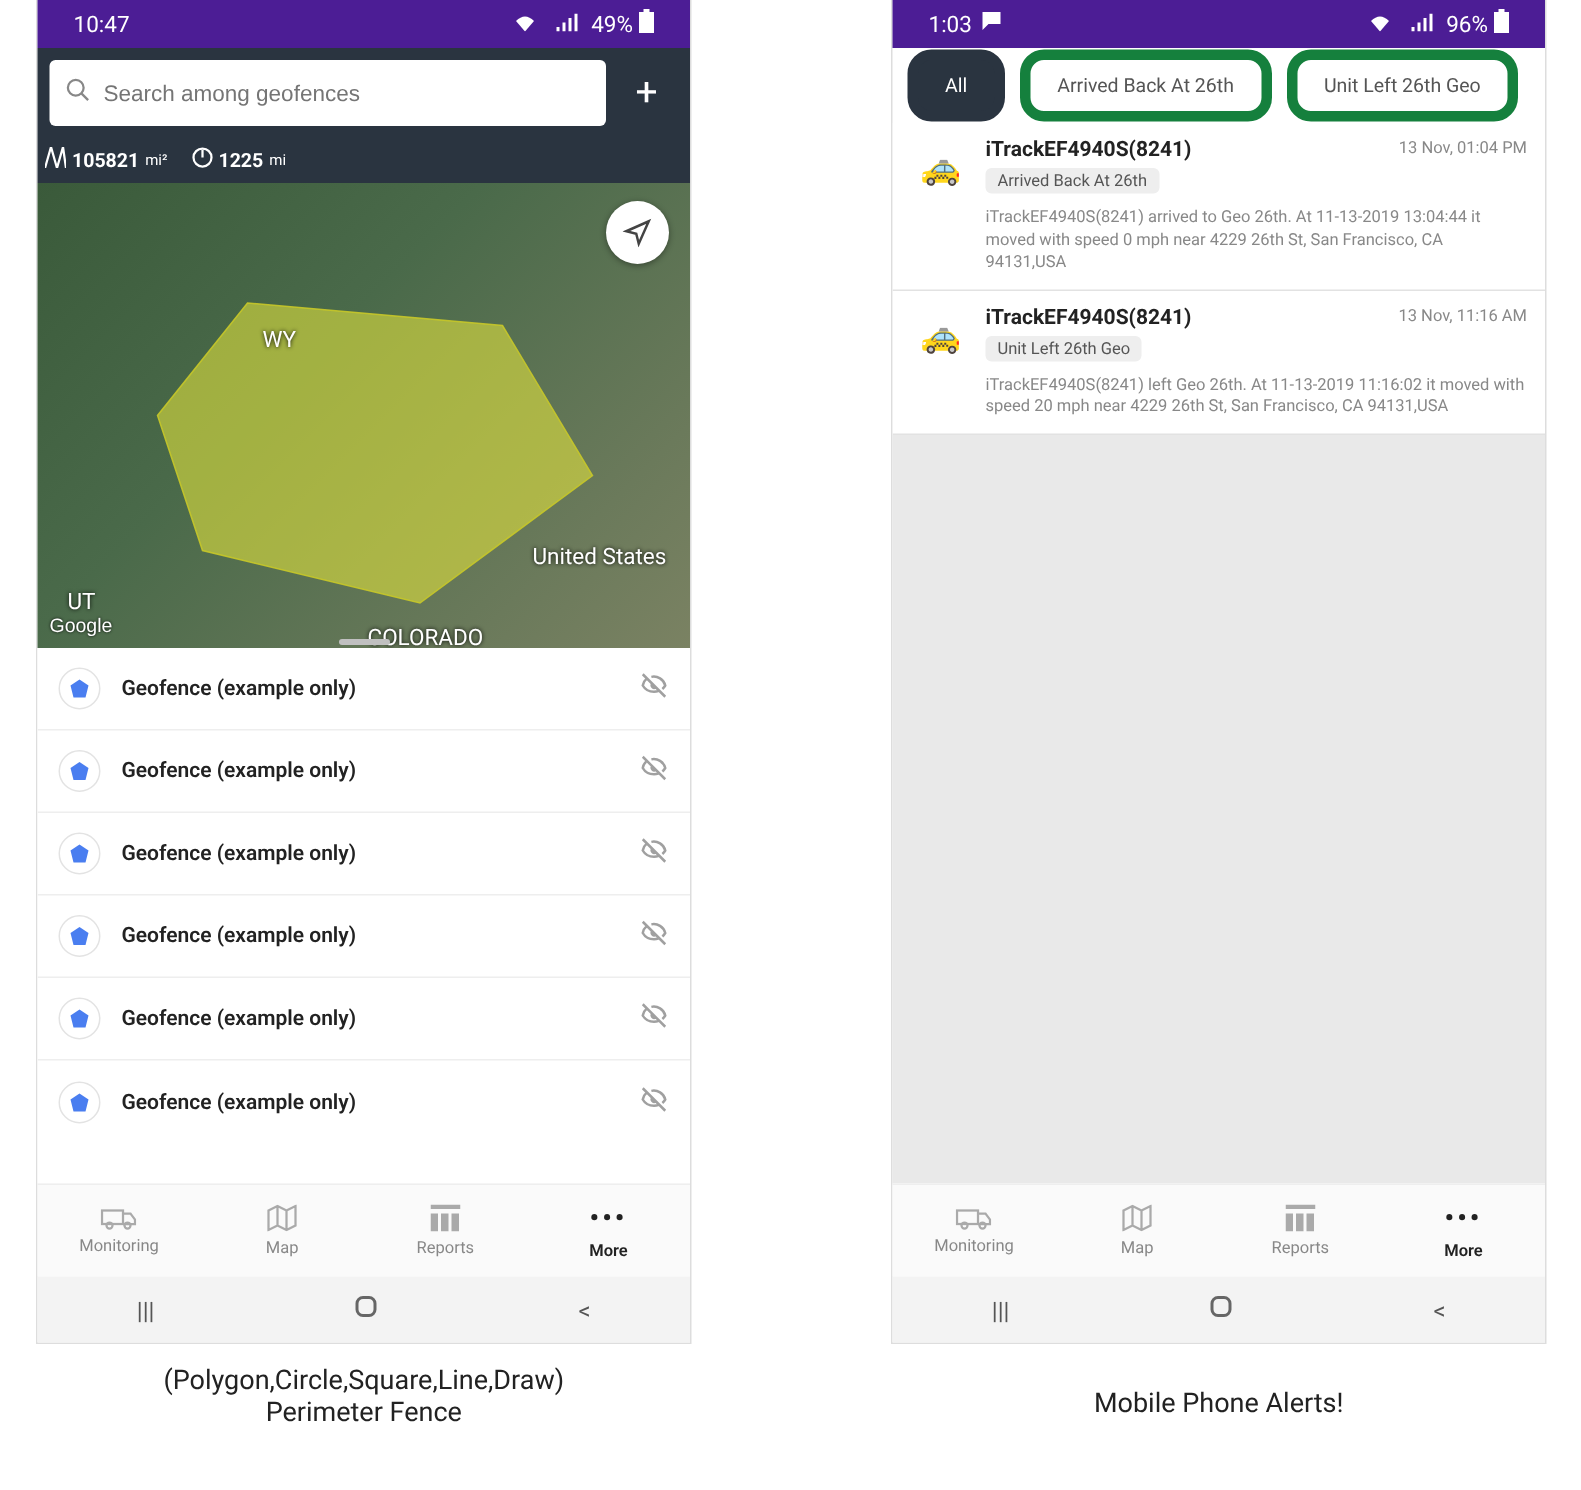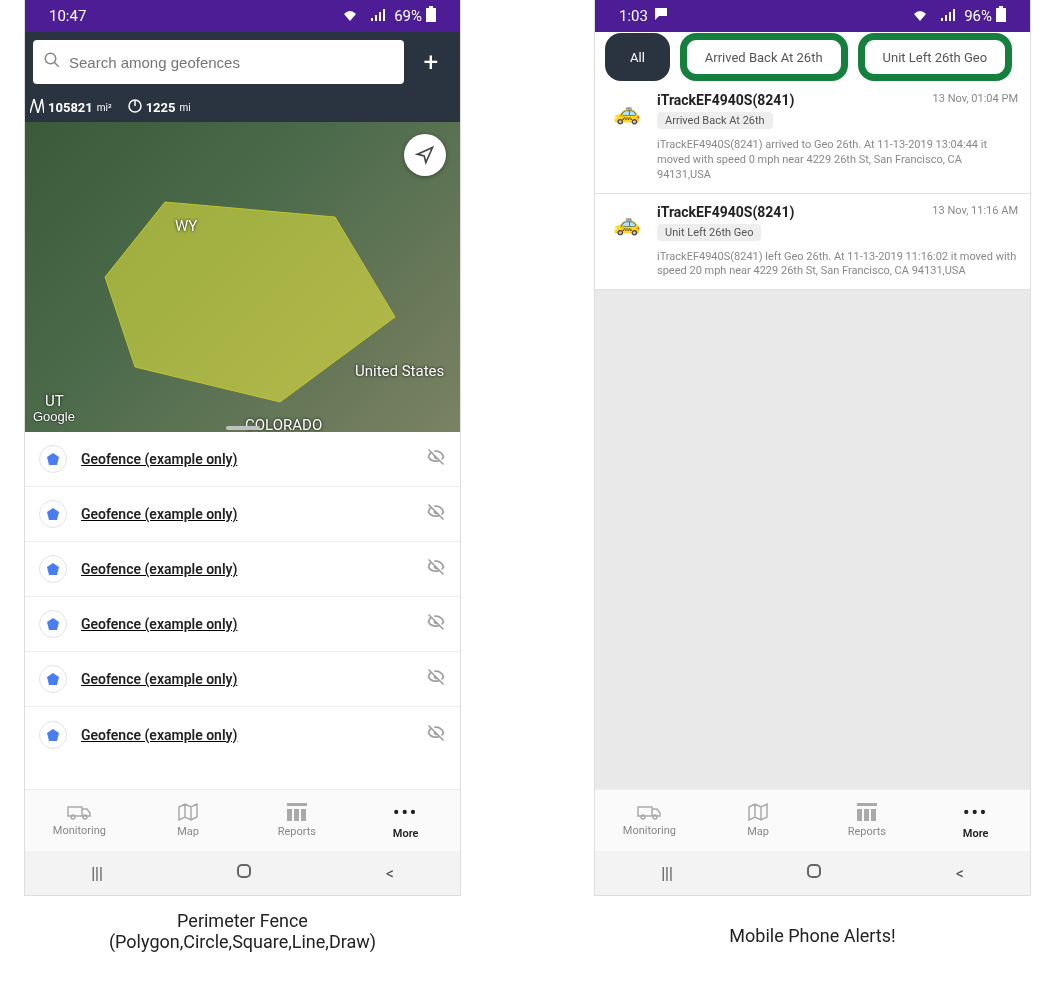--- a/index.html
+++ b/index.html
@@ -31,21 +31,21 @@
     background-size:200% 200%;
   }
   .polygon{position:absolute;left:0;top:0;}
   .maplabel{position:absolute;color:#fff;font-size:15px;text-shadow:0 0 3px #000;}
   .navbtn{position:absolute;right:14px;top:12px;width:42px;height:42px;background:#fff;border-radius:50%;display:flex;align-items:center;justify-content:center;box-shadow:0 1px 4px rgba(0,0,0,.4);}
   .googlelogo{position:absolute;left:8px;bottom:8px;color:#fff;font-size:13px;text-shadow:0 0 2px #000;font-family:Arial;}
   .draghandle{position:absolute;bottom:2px;left:50%;transform:translateX(-50%);width:34px;height:4px;background:#c0c0c0;border-radius:2px;}
 
   
   .geo-list{background:#fff;}
-  .geo-item{height:55px;display:flex;align-items:center;border-bottom:1px solid #eee;padding:0 14px;gap:14px;text-decoration:underline;}
+  .geo-item{height:55px;display:flex;align-items:center;border-bottom:1px solid #eee;padding:0 14px;gap:14px;}
   .shapeicon{width:28px;height:28px;border:1px solid #e3e3e3;border-radius:50%;display:flex;align-items:center;justify-content:center;}
   .geo-label{flex:1;font-size:14px;font-weight:600;color:#222;}
   .eyeoff{color:#a5a5a5;}
 
   
   .appnav{height:62px;display:flex;border-top:1px solid #eee;background:#fafafa;}
   .appnav .navitem{flex:1;display:flex;flex-direction:column;align-items:center;justify-content:center;gap:4px;font-size:11px;color:#888;}
   .appnav .navitem.active{color:#222;font-weight:600;}
 
   
@@ -94,21 +94,21 @@
       <span class="sig">
         <svg width="16" height="12" viewBox="0 0 16 12">
                 <path d="M8 12 L2 5 Q8 -1 14 5 Z" fill="#fff"></path>
               </svg>
       </span>
       <span class="sig">
         <svg width="16" height="12" viewBox="0 0 16 12">
                 <path d="M1 12h2V9H1zM5 12h2V6H5zM9 12h2V3H9zM13 12h2V0h-2z" fill="#fff"></path>
               </svg>
       </span>
-      <span>69%</span>
+      <span>49%</span>
       <span>
         <svg width="10" height="16" viewBox="0 0 10 16">
                 <rect x="3" y="0" width="4" height="2" fill="#fff"></rect>
                 <rect x="0" y="2" width="10" height="14" fill="#fff"></rect>
               </svg>
       </span>
     </span>
   </div>
 
   <div class="geo-header">
@@ -366,18 +366,18 @@
     <span>|||</span>
     <span><svg width="18" height="18" viewBox="0 0 18 18" fill="none" stroke="#666" stroke-width="2">
               <rect x="3" y="3" width="12" height="12" rx="4"></rect>
             </svg></span>
     <span>&lt;</span>
   </div>
  </div>
 </div>
 
 <div class="caption left">
+  <div>(Polygon,Circle,Square,Line,Draw)</div>
   <div>Perimeter Fence</div>
-  <div>(Polygon,Circle,Square,Line,Draw)</div>
 </div>
 <div class="caption right">Mobile Phone Alerts!</div>
 
 </div>
 
 </body></html>

